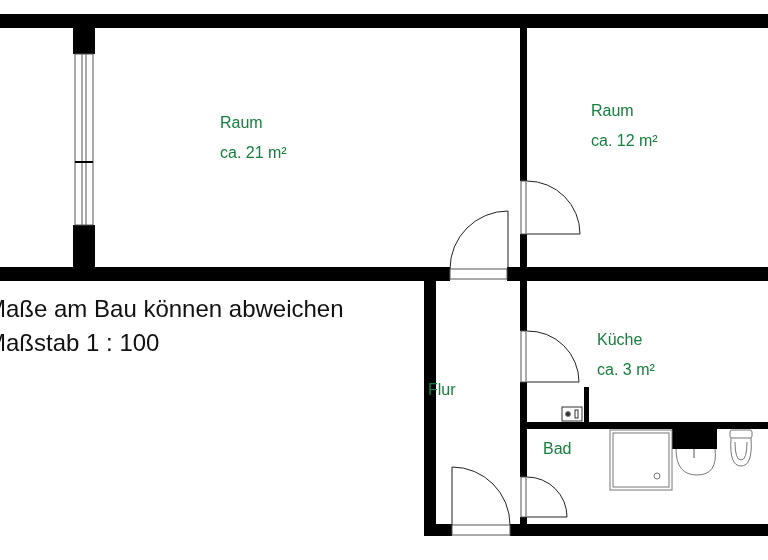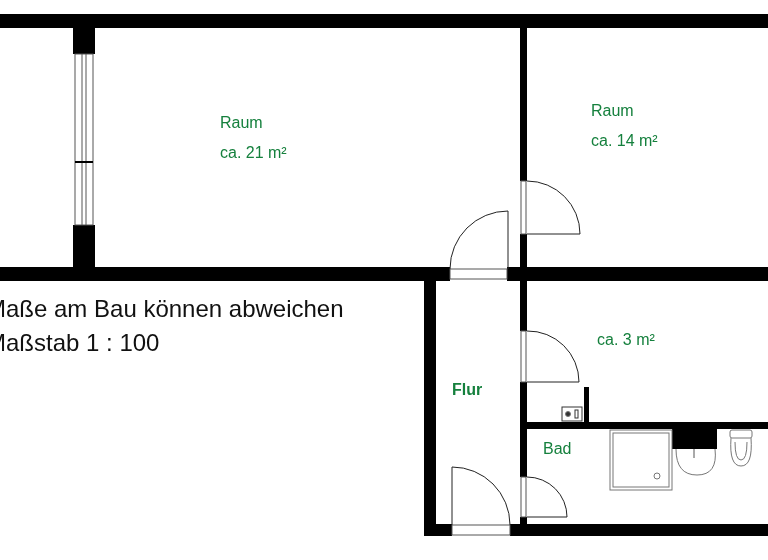--- a/index.html
+++ b/index.html
@@ -90,26 +90,27 @@
     <path d="M735 442 Q735 460 741 460 Q747 460 747 442"></path>
   </g>
 </svg>
 
 <div class="lbl" style="left:220px;top:108px;">
   <div>Raum</div>
   <div>ca. 21 m²</div>
 </div>
 <div class="lbl" style="left:591px;top:96px;">
   <div>Raum</div>
-  <div>ca. 14 m²</div>
+  <div>ca. 12 m²</div>
 </div>
 <div class="lbl" style="left:597px;top:325px;">
+  <div>Küche</div>
   <div>ca. 3 m²</div>
 </div>
-<div class="lbl" style="left:452px;top:375px;font-weight:bold;">
+<div class="lbl" style="left:428px;top:375px;">
   <div>Flur</div>
 </div>
 <div class="lbl" style="left:543px;top:434px;text-align:right;">
   <div>Bad</div>
 </div>
 
 <div class="note" style="left:-14px;top:292px;">
   <div>Maße am Bau können abweichen</div>
   <div>Maßstab 1 : 100</div>
 </div>

